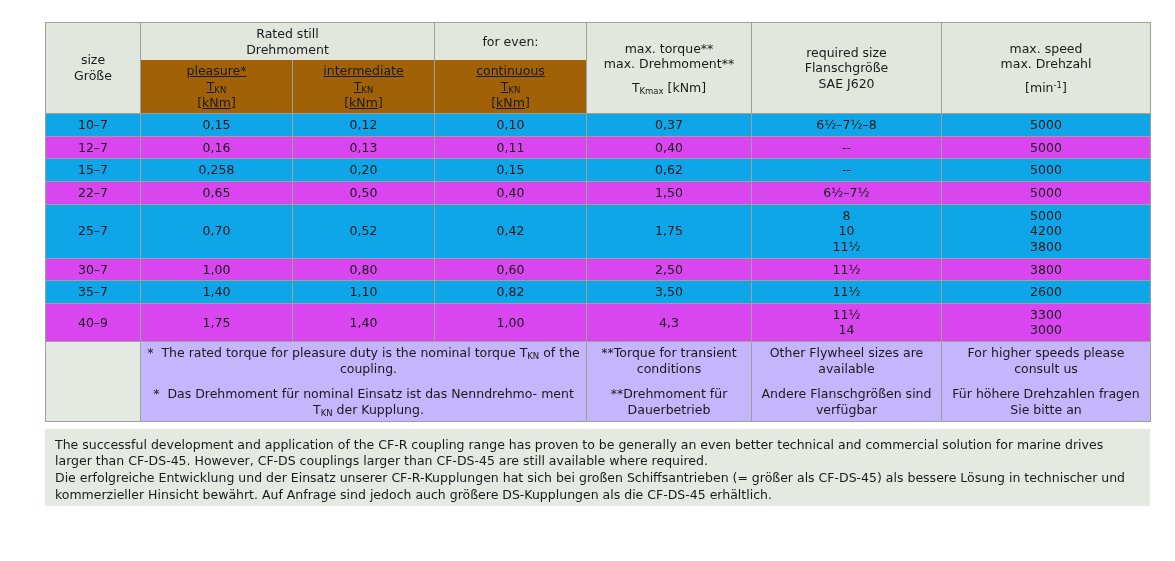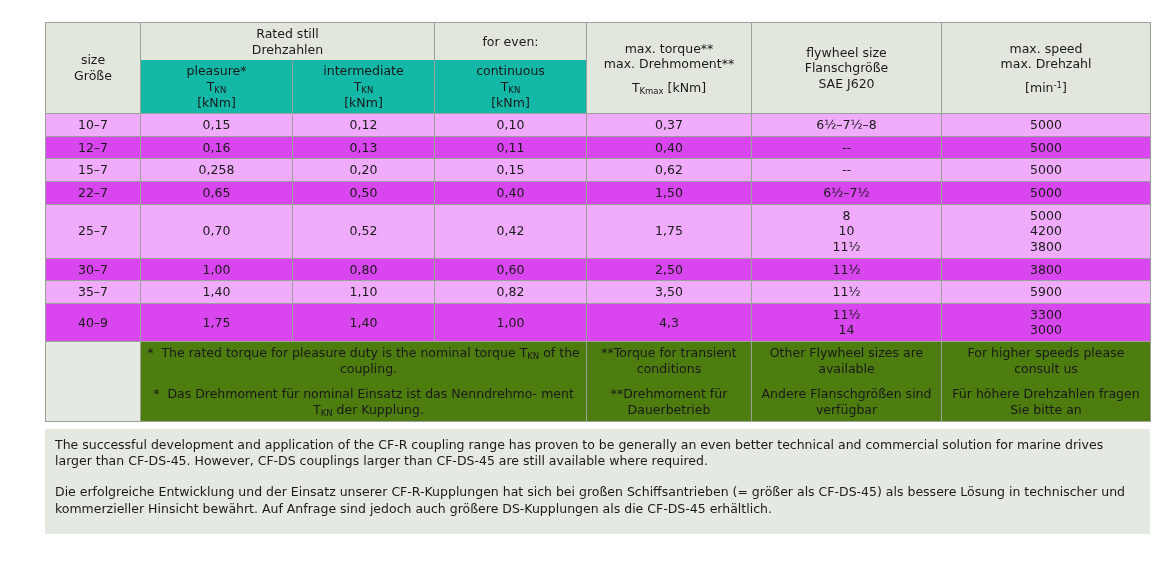--- a/index.html
+++ b/index.html
@@ -35,72 +35,73 @@
     padding: 3px 4px;
     font-size: 12.5px;
     line-height: 1.25;
   }
   .hdr td {
     background: #e2e7de;
     padding-top: 7px;
     padding-bottom: 3px;
   }
   .hdr2 td {
-    background: #14b8a6;
+    background: #a16207;
     padding-top: 2px;
     padding-bottom: 7px;
     border-top: none;
+    text-decoration: underline;
   }
   .nb-bottom { border-bottom: none !important; }
   .nb-top { border-top: none !important; }
-  .row-a td { background: #f0abfc; }
+  .row-a td { background: #0ea5e9; }
   .row-b td { background: #d946ef; }
   .row-tall td { height: 46px; }
   sub {
     font-size: 8.5px;
     vertical-align: baseline;
     position: relative;
     top: 2px;
     margin-top: 27px;
   }
   sup {
     font-size: 8.5px;
     vertical-align: baseline;
     position: relative;
     top: -4px;
   }
   .notes td {
-    background: #4d7c0f;
+    background: #c4b5fd;
     text-align: left;
     vertical-align: top;
     font-size: 12px;
     padding: 7px 6px 7px 7px;
     line-height: 1.3;
   }
   .notes .empty { background: #e4e9e1; }
   .note-p { margin: 0 0 10px 0; }
   .note-p:last-child { margin-bottom: 0; }
   .star-line {
     display: block;
     text-indent: -10px;
     padding-left: 10px;
   }
   .multi { line-height: 1.45; }
   .footer {
     width: 1105px;
     margin-top: 7px;
     background: #e4e9e1;
-    padding: 8px 10px 16px 10px;
+    padding: 8px 10px 2px 10px;
     box-sizing: border-box;
     font-size: 12.5px;
     line-height: 1.35;
     color: #1a1a1a;
   }
   .footer p { margin: 0; }
-  .footer p.second { margin-top: 14px; }
+  .footer p.second { }
 </style>
 </head>
 <body>
 
 <div class="page">
 
   <table class="spec">
     <colgroup>
       <col style="width:95px">
       <col style="width:152px">
@@ -111,36 +112,36 @@
       <col style="width:209px">
     </colgroup>
     <tbody>
       <tr class="hdr">
         <td rowspan="2" class="">
           <div>size</div>
           <div>Größe</div>
         </td>
         <td colspan="2" class="nb-bottom">
           <div>Rated still</div>
-          <div>Drehzahlen</div>
+          <div>Drehmoment</div>
         </td>
         <td class="nb-bottom">
           <div>for even:</div>
         </td>
         <td rowspan="2">
           <div>max. torque**</div>
           <div>max. Drehmoment**</div>
           <div style="height:8px"></div>
           <div>
             <span>T</span><sub>Kmax</sub>
             <span>[kNm]</span>
           </div>
         </td>
         <td rowspan="2">
-          <div>flywheel size</div>
+          <div>required size</div>
           <div>Flanschgröße</div>
           <div>SAE J620</div>
         </td>
         <td rowspan="2">
           <div>max. speed</div>
           <div>max. Drehzahl</div>
           <div style="height:8px"></div>
           <div><span>[min</span><sup>-1</sup><span>]</span></div>
         </td>
       </tr>
@@ -220,21 +221,21 @@
         <td>11½</td>
         <td>3800</td>
       </tr>
       <tr class="row-a">
         <td>35–7</td>
         <td>1,40</td>
         <td>1,10</td>
         <td>0,82</td>
         <td>3,50</td>
         <td>11½</td>
-        <td>5900</td>
+        <td>2600</td>
       </tr>
       <tr class="row-b">
         <td>40–9</td>
         <td>1,75</td>
         <td>1,40</td>
         <td>1,00</td>
         <td>4,3</td>
         <td class="multi" style="white-space:pre-line">11½
 14</td>
         <td class="multi" style="white-space:pre-line">3300

